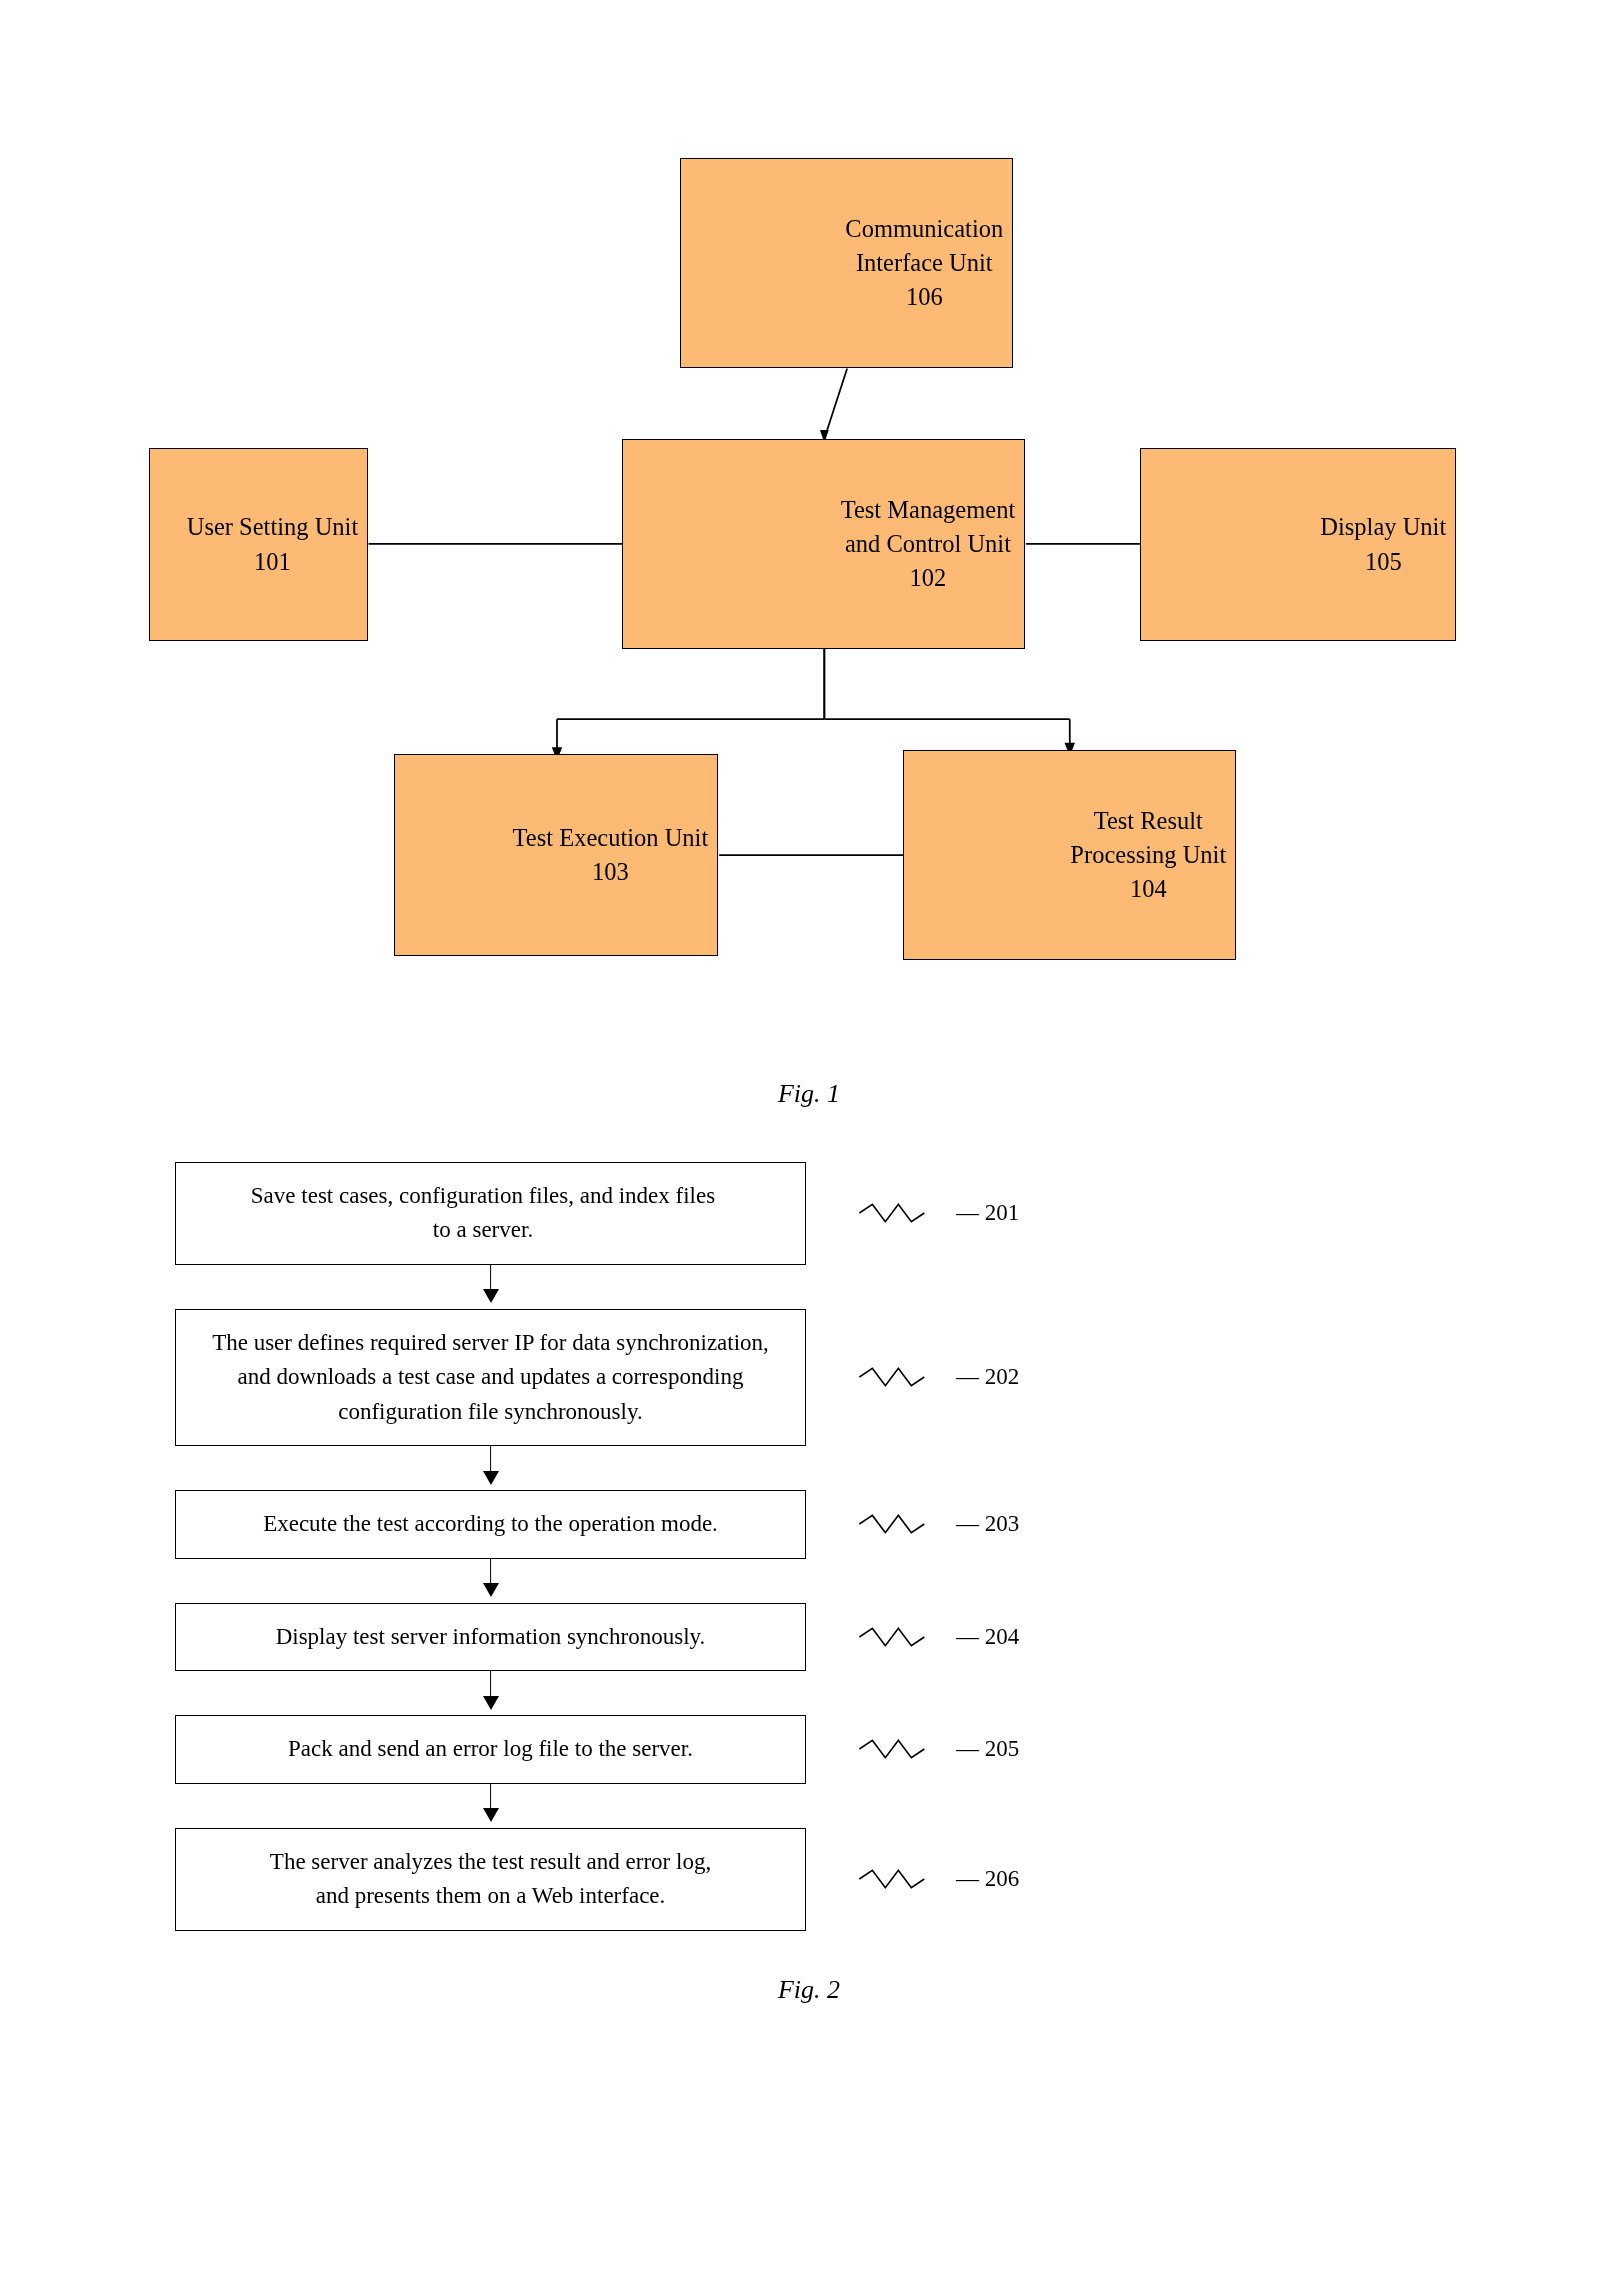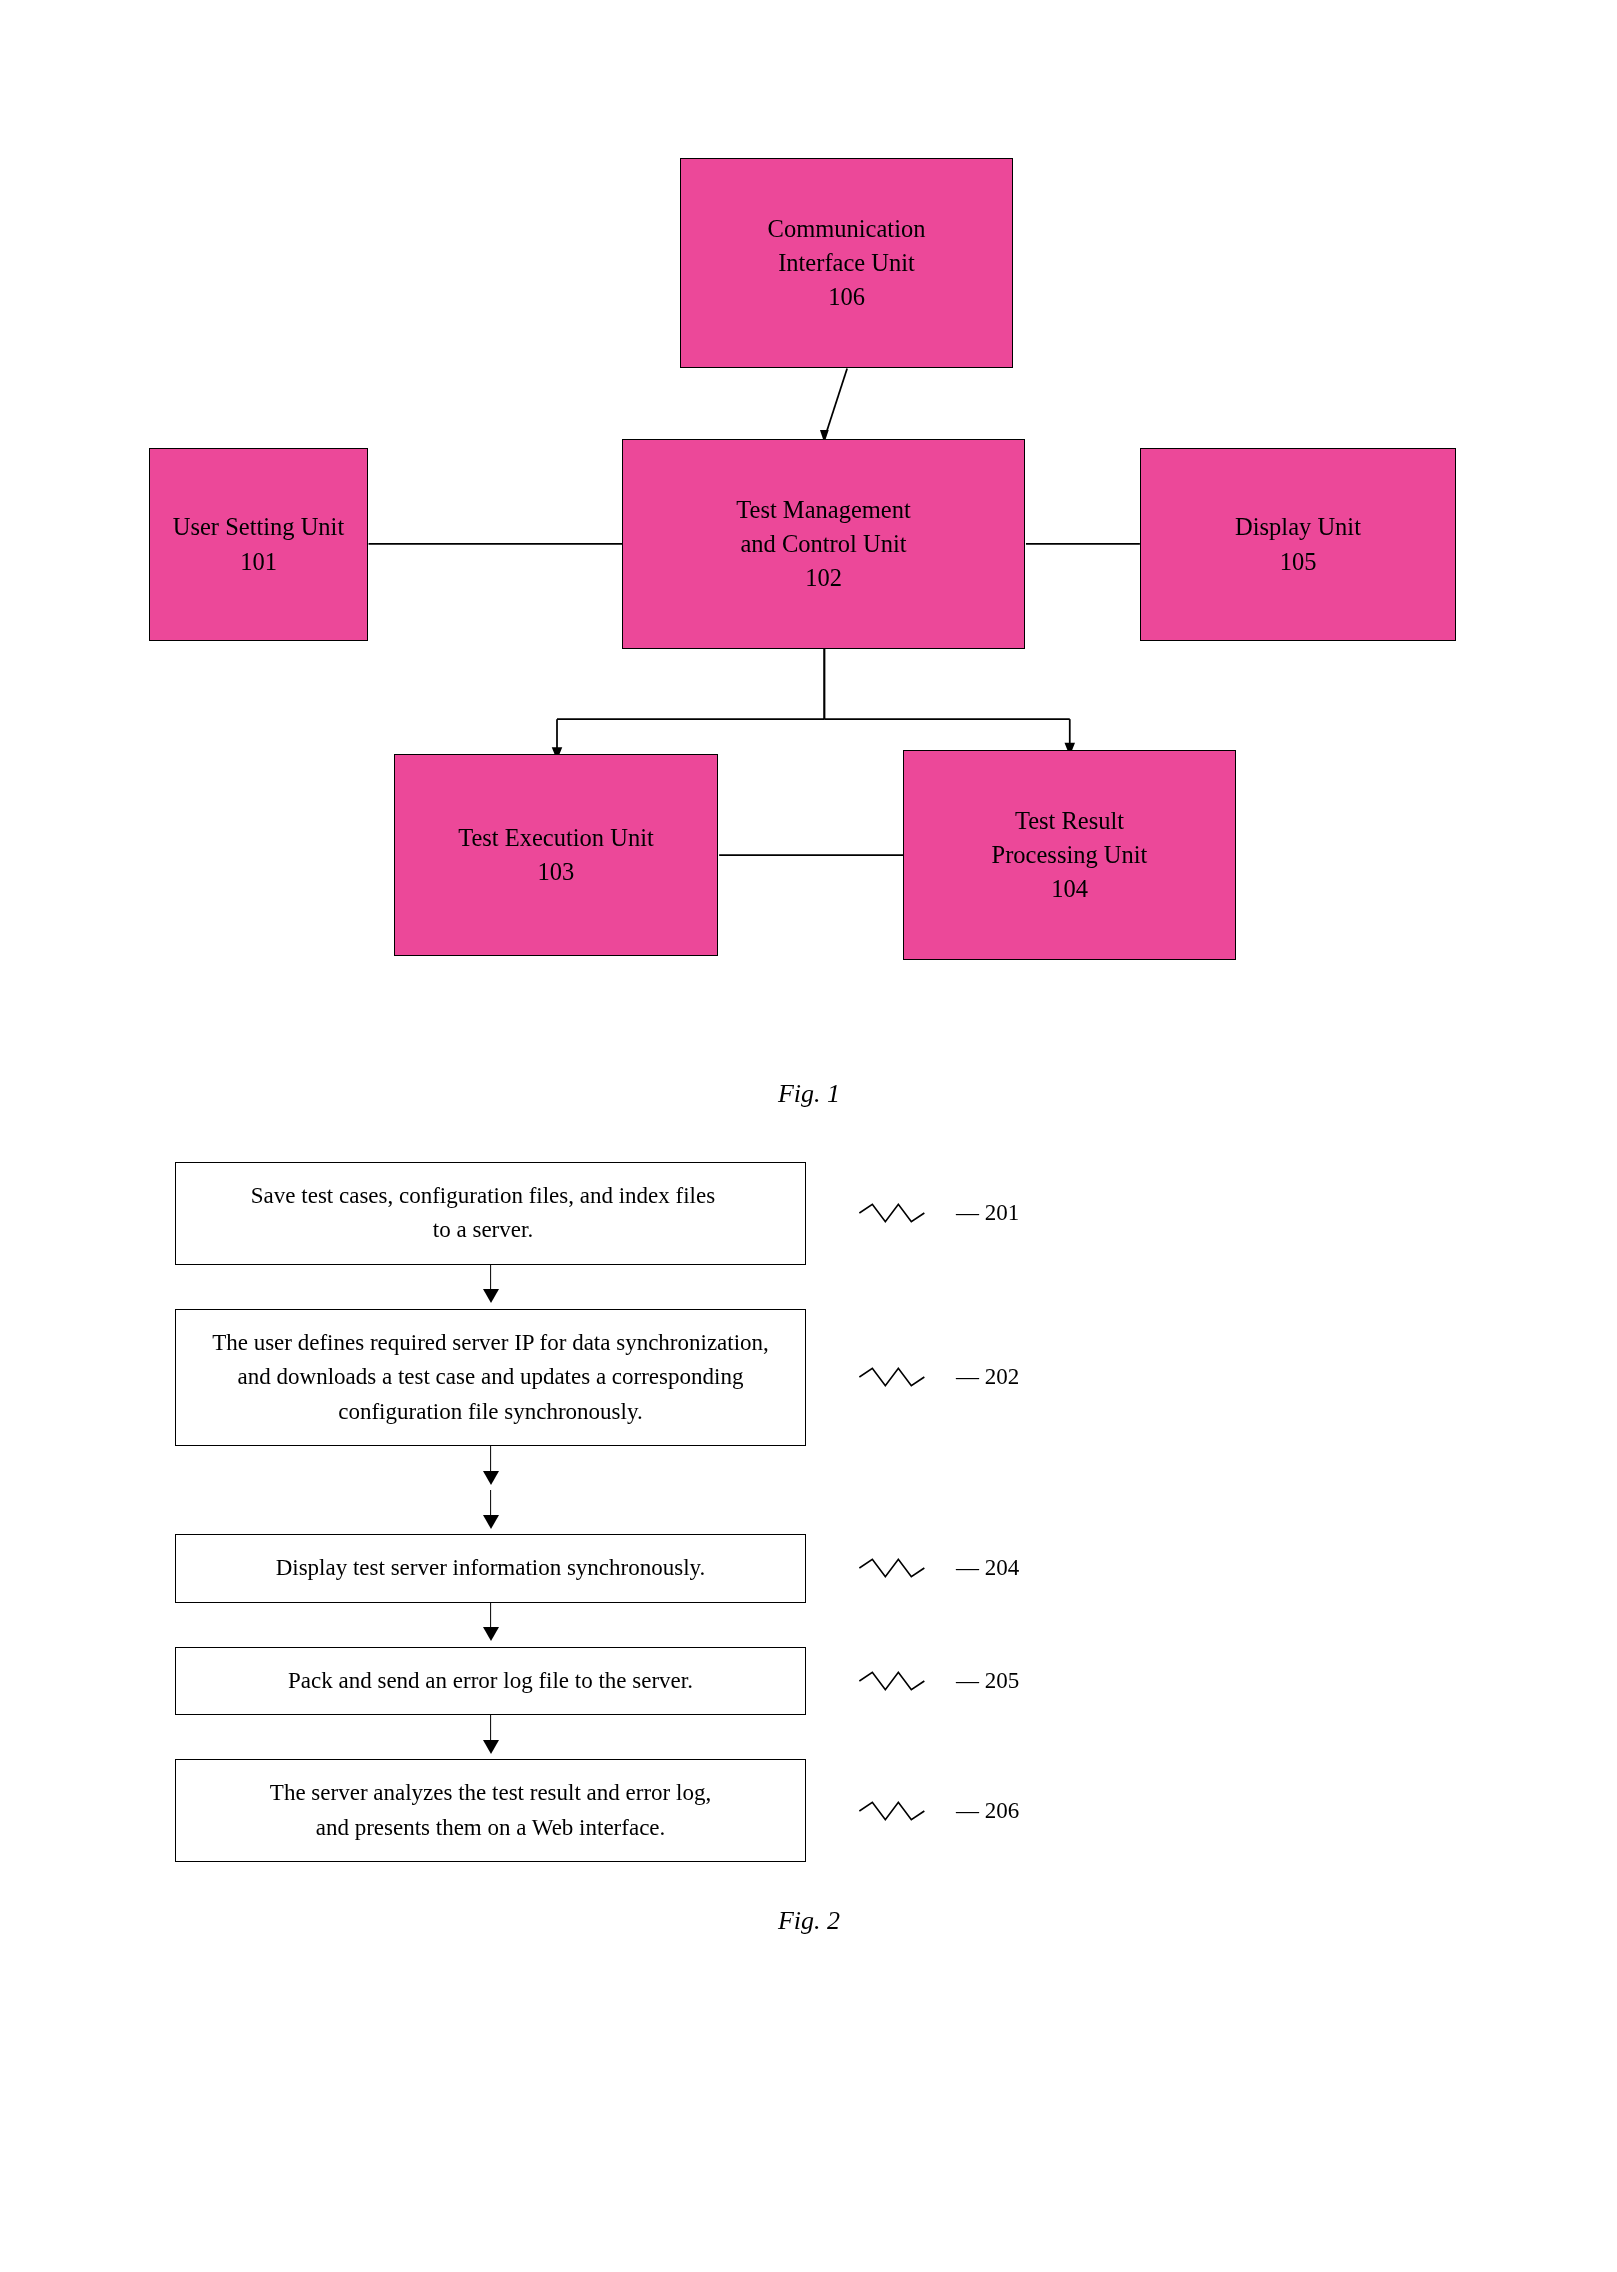--- a/index.html
+++ b/index.html
@@ -21,24 +21,24 @@
     .fig1-container {
       position: relative;
       width: 100%;
       height: 1008px;
       margin-bottom: 17.5px;
     }
 
     .box {
       position: absolute;
       border: 1.8px solid #000;
-      background: #ec4899;
+      background: #fdba74;
       display: flex;
       align-items: center;
-      justify-content: center;
+      justify-content: flex-end;
       text-align: center;
       font-size: 24.5px;
       line-height: 1.4;
       padding: 8.8px;
     }
 
     
     .box-106 {
       width: 333px;
       height: 210px;
@@ -268,20 +268,29 @@
 and downloads a test case and updates a corresponding
 configuration file synchronously.</div>
           <div class="flow-ref">
             <svg width="70" height="26" viewBox="0 0 80 30">
               <polyline points="0,15 15,5 30,25 45,5 60,25 75,15" fill="none" stroke="#000" stroke-width="2"></polyline>
             </svg>
             <span style="font-size: 23px;">— 202</span>
           </div>
         </div>
         <div class="flow-arrow"></div>
+        <div class="flow-row">
+          <div class="flow-box" style="white-space: pre-line;">Execute the test according to the operation mode.</div>
+          <div class="flow-ref">
+            <svg width="70" height="26" viewBox="0 0 80 30">
+              <polyline points="0,15 15,5 30,25 45,5 60,25 75,15" fill="none" stroke="#000" stroke-width="2"></polyline>
+            </svg>
+            <span style="font-size: 23px;">— 203</span>
+          </div>
+        </div>
         <div class="flow-arrow"></div>
         <div class="flow-row">
           <div class="flow-box" style="white-space: pre-line;">Display test server information synchronously.</div>
           <div class="flow-ref">
             <svg width="70" height="26" viewBox="0 0 80 30">
               <polyline points="0,15 15,5 30,25 45,5 60,25 75,15" fill="none" stroke="#000" stroke-width="2"></polyline>
             </svg>
             <span style="font-size: 23px;">— 204</span>
           </div>
         </div>

